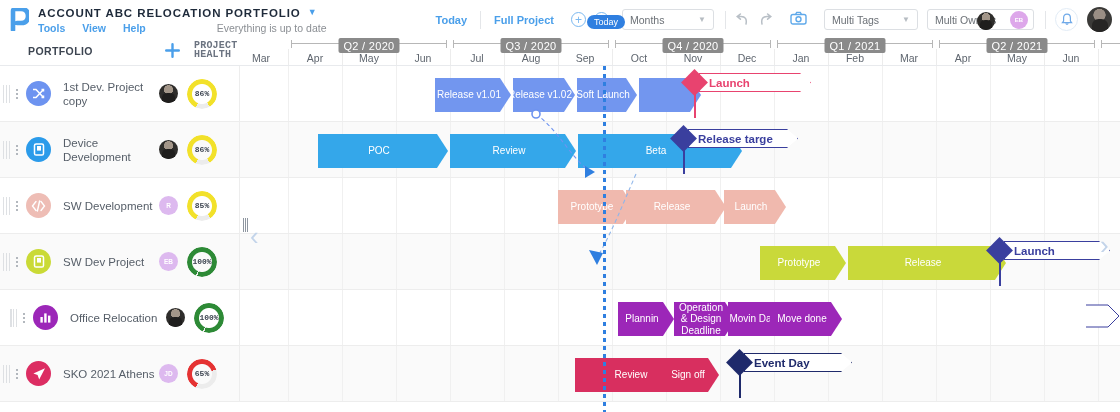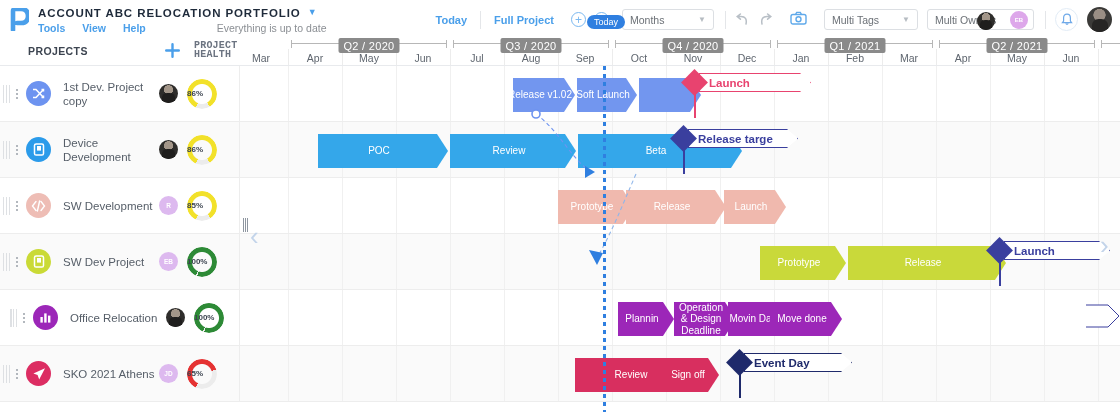--- a/index.html
+++ b/index.html
@@ -151,21 +151,21 @@
     background: radial-gradient(circle at 50% 30%, #a39689 0 27%, #2e2d2b 29% 100%);
     position:relative; overflow:hidden;
   }
   .av-photo::after{
     content:""; position:absolute; left:16%; top:46%; width:68%; height:58%;
     border-radius:42% 42% 0 0; background:#1f1e1d;
   }
   .av-init { background: #ddb9ef; color:#fff; }
   .health {
     width: 30px; height: 30px; margin-left: 9px; flex:none; position: relative;
-    display: flex; align-items: center; justify-content: flex-start;
+    display: flex; align-items: center; justify-content: center; font-family: Liberation Mono, monospace;
   }
   .health .ring { position: absolute; inset: 0; border-radius: 50%; }
   .health .pct { font-size: 8px; font-weight: bold; color: #3c4450; position: relative; z-index: 2;}
 
   .row-track { position: absolute; left: 240px; top: 0; right: 0; height: 100%; }
   .grid-v { position: absolute; top: 0; bottom: 0; width: 1px; background: #f0f0f0; }
 
   
   .bar {
     position: absolute; top: 12px; height: 34px;
@@ -279,21 +279,21 @@
         <svg width="12" height="13">
           <path d="M6 1.2 Q9.4 1.2 9.4 5 L9.4 8 L10.6 9.6 L1.4 9.6 L2.6 8 L2.6 5 Q2.6 1.2 6 1.2" fill="none" stroke="#6fa9e8" stroke-width="1.2"></path>
           <path d="M4.7 10.4 Q6 12.2 7.3 10.4" fill="none" stroke="#6fa9e8" stroke-width="1.2"></path>
         </svg>
       </div>
       <div class="avatar-main"></div>
     </div>
   </div>
 
   <div class="col-header">
-    <div class="col-projects">PROJECTS</div>
+    <div class="col-projects">PORTFOLIO</div>
     <div class="plus-btn">
       <svg width="17" height="17" style="display:block">
         <path d="M8.5 2.2 L8.5 14.8 M2.2 8.5 L14.8 8.5" stroke="#4a9fea" stroke-width="2.4" stroke-linecap="round"></path>
       </svg>
     </div>
     <div class="col-health">
       <div>PROJECT</div>
       <div>HEALTH</div>
     </div>
   </div>
@@ -402,20 +402,23 @@
           <div class="grid-v" style="left: 372px;"></div>
           <div class="grid-v" style="left: 426px;"></div>
           <div class="grid-v" style="left: 480px;"></div>
           <div class="grid-v" style="left: 534px;"></div>
           <div class="grid-v" style="left: 588px;"></div>
           <div class="grid-v" style="left: 642px;"></div>
           <div class="grid-v" style="left: 696px;"></div>
           <div class="grid-v" style="left: 750px;"></div>
           <div class="grid-v" style="left: 804px;"></div>
           <div class="grid-v" style="left: 858px;"></div>
+          <div class="bar" style="left: 195px; width: 76px; background: rgb(114, 150, 239);">
+            <span>Release v1.01</span>
+          </div>
           <div class="bar" style="left: 273px; width: 62px; background: rgb(114, 150, 239);">
             <span>Release v1.02</span>
           </div>
           <div class="bar" style="left: 337px; width: 60px; background: rgb(114, 150, 239);">
             <span>Soft Launch</span>
           </div>
           <div class="bar" style="left: 399px; width: 62px; background: rgb(114, 150, 239);">
             <span></span>
           </div>
           <div class="ms" style="left: 445px;">

